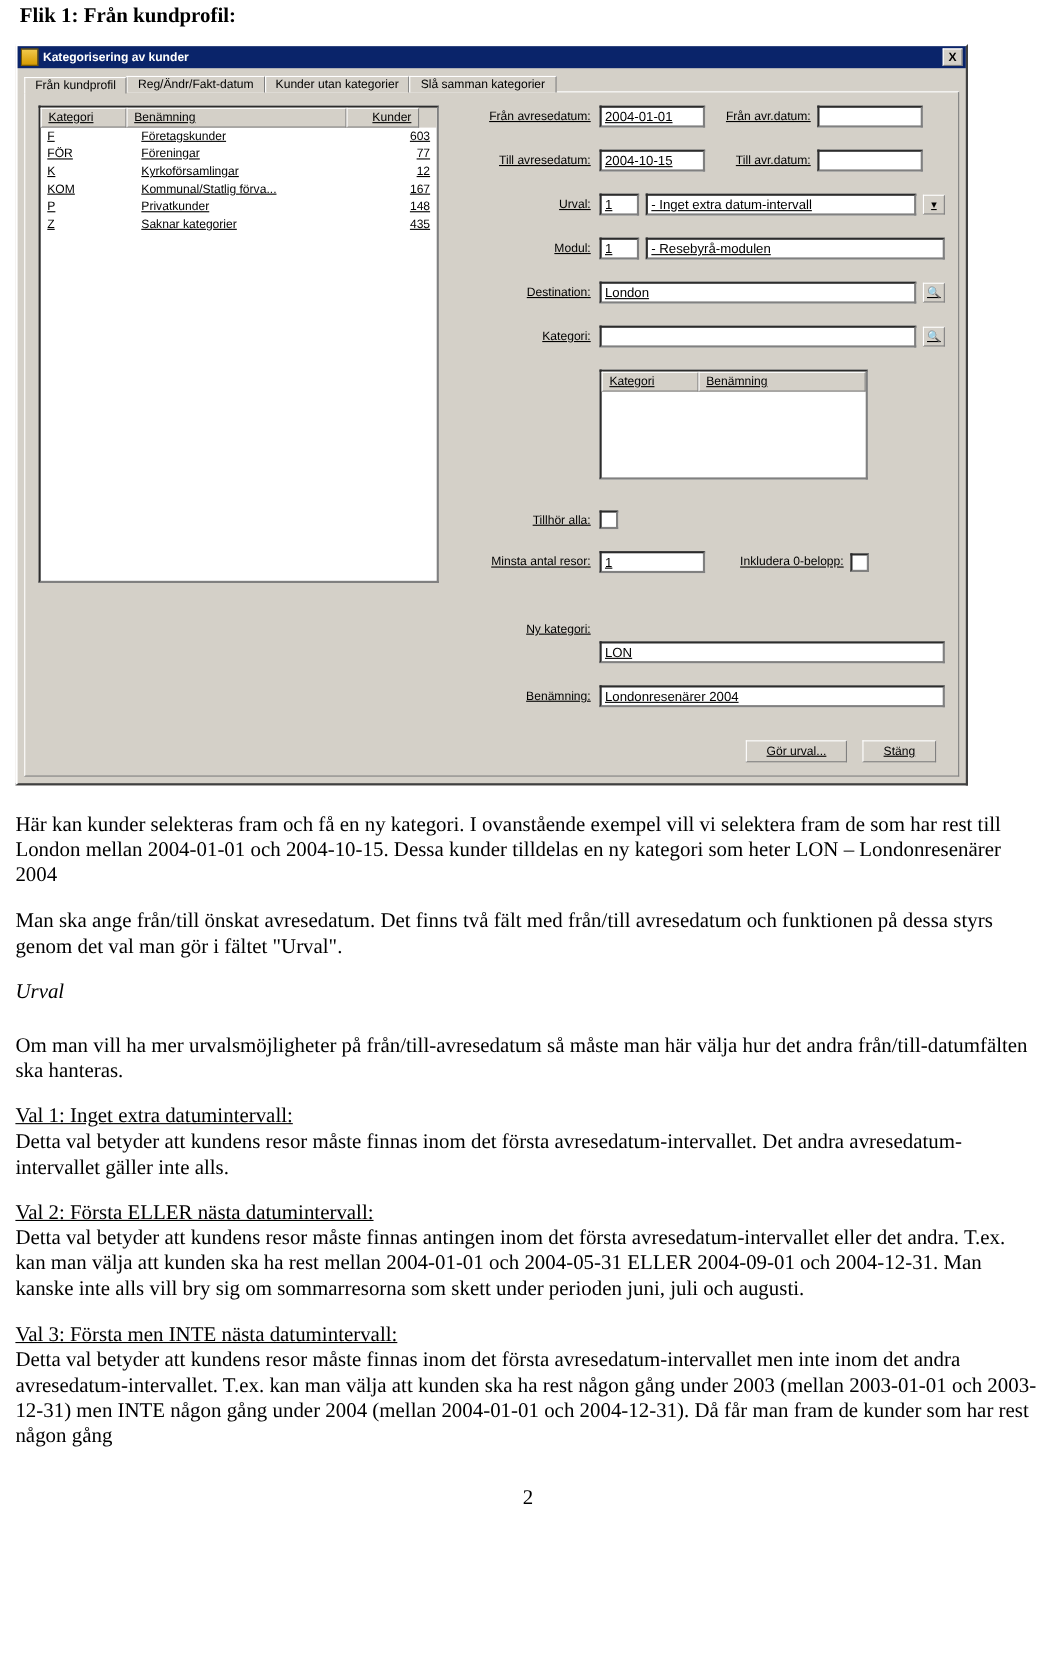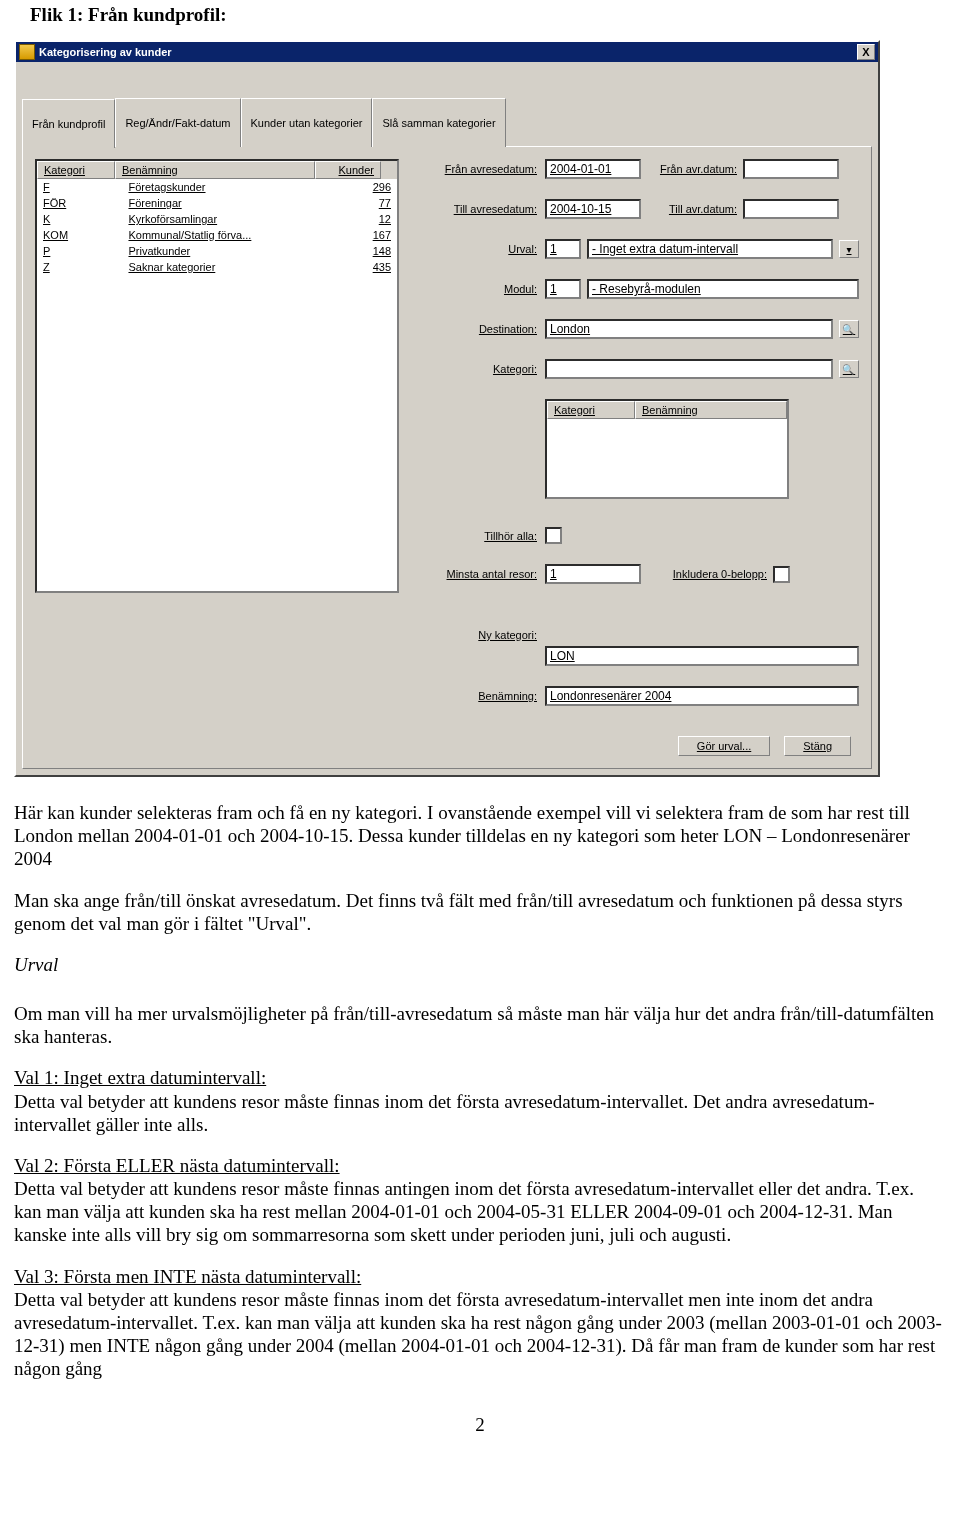--- a/index.html
+++ b/index.html
@@ -9,21 +9,21 @@
     font-family: "Times New Roman", Times, serif;
     font-size: 19px;
     color: #000;
     width: 960px;
   }
   .page {
     padding: 0 14px 20px 14px;
   }
   .heading {
     font-weight: bold;
-    margin: 4px 0 14px 16px;
+    margin: 4px 0 14px 4px;
   }
   .screenshot {
     margin: 0 0 24px 0;
   }
   
   .win {
     font-family: Tahoma, Arial, sans-serif;
     font-size: 11px;
     color: #000;
     background: #d4d0c8;
@@ -66,24 +66,23 @@
     align-items:flex-end;
     gap:0;
     position:relative;
     z-index:2;
   }
   .tab {
     background:#d4d0c8;
     border:1px solid #808080;
     border-top-color:#fff; border-left-color:#fff;
     border-bottom:none;
-    padding:18px 9px;
+    padding:1px 9px;
     position:relative;
     top:1px;
-    margin-top:29px;
   }
   .tab.active {
     background:#d4d0c8;
     z-index:3;
     top:2px;
   }
   .panel {
     border:1px solid #808080;
     border-top-color:#fff; border-left-color:#fff;
     border-right-color:#808080; border-bottom-color:#808080;
@@ -216,21 +215,21 @@
           <div class="listview">
             <div class="lv-head">
               <div class="lv-h col-a">Kategori</div>
               <div class="lv-h col-b">Benämning</div>
               <div class="lv-h col-c">Kunder</div>
             </div>
             <div id="lv-rows">
                 <div class="lv-row">
                   <div class="lv-c col-a">F</div>
                   <div class="lv-c col-b">Företagskunder</div>
-                  <div class="lv-c col-c">296</div>
+                  <div class="lv-c col-c">603</div>
                 </div>
                 <div class="lv-row">
                   <div class="lv-c col-a">FÖR</div>
                   <div class="lv-c col-b">Föreningar</div>
                   <div class="lv-c col-c">77</div>
                 </div>
                 <div class="lv-row">
                   <div class="lv-c col-a">K</div>
                   <div class="lv-c col-b">Kyrkoförsamlingar</div>
                   <div class="lv-c col-c">12</div>

